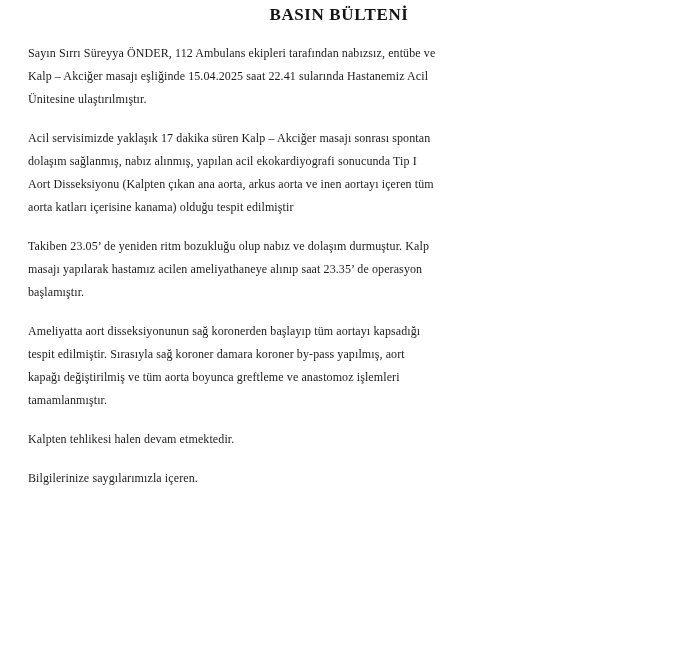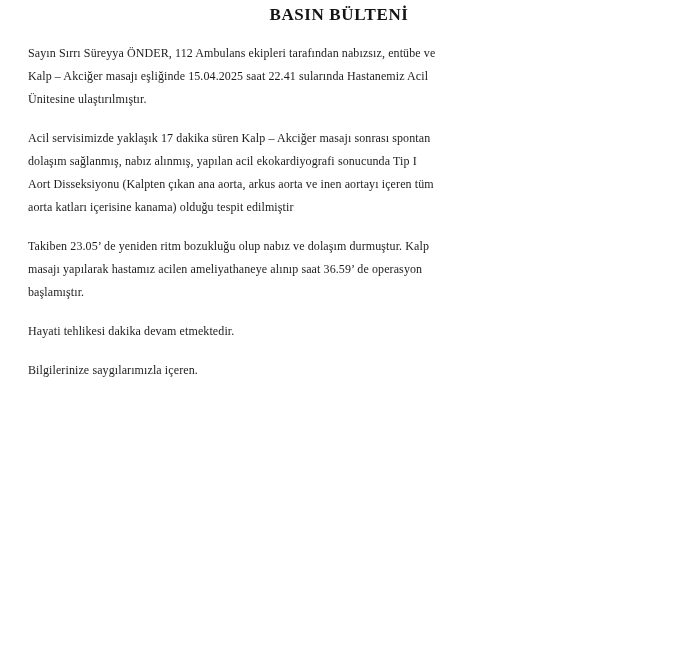--- a/index.html
+++ b/index.html
@@ -45,22 +45,26 @@
   <p class="para">Sayın Sırrı Süreyya ÖNDER, 112 Ambulans ekipleri tarafından nabızsız, entübe ve
 Kalp – Akciğer masajı eşliğinde 15.04.2025 saat 22.41 sularında Hastanemiz Acil
 Ünitesine ulaştırılmıştır.</p>
 
   <p class="para">Acil servisimizde yaklaşık 17 dakika süren Kalp – Akciğer masajı sonrası spontan
 dolaşım sağlanmış, nabız alınmış, yapılan acil ekokardiyografi sonucunda Tip I
 Aort Disseksiyonu (Kalpten çıkan ana aorta, arkus aorta ve inen aortayı içeren tüm
 aorta katları içerisine kanama) olduğu tespit edilmiştir</p>
 
   <p class="para">Takiben 23.05’ de yeniden ritm bozukluğu olup nabız ve dolaşım durmuştur. Kalp
-masajı yapılarak hastamız acilen ameliyathaneye alınıp saat 36.59’ de operasyon
+masajı yapılarak hastamız acilen ameliyathaneye alınıp saat 23.35’ de operasyon
 başlamıştır.</p>
+
+  <p class="para">Ameliyatta aort disseksiyonunun sağ koronerden başlayıp tüm aortayı kapsadığı
+tespit edilmiştir. Sırasıyla sağ koroner damara koroner by-pass yapılmış, aort
+kapağı değiştirilmiş ve tüm aorta boyunca greftleme ve anastomoz işlemleri
+tamamlanmıştır.</p>
 
 
 
-
-  <p class="para">Hayati tehlikesi dakika devam etmektedir.</p>
+  <p class="para">Kalpten tehlikesi halen devam etmektedir.</p>
 
   <p class="para">Bilgilerinize saygılarımızla içeren.</p>
 </div>
 
 </body></html>

